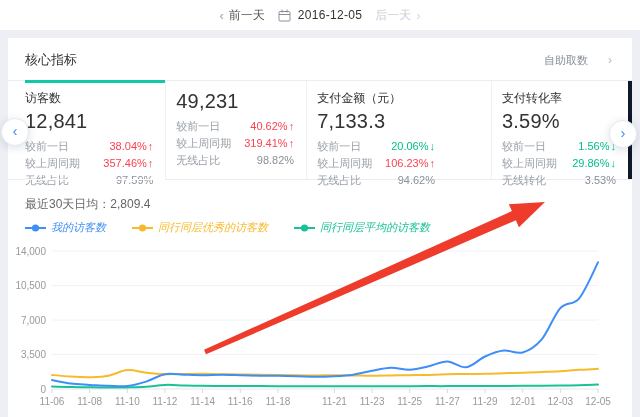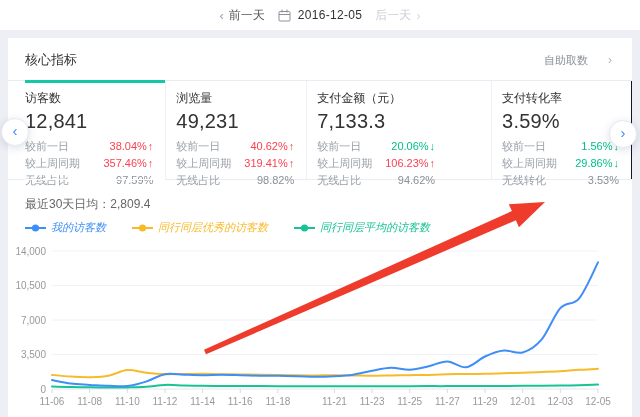--- a/index.html
+++ b/index.html
@@ -21,21 +21,21 @@
     padding:13px 20px 11px 17px;}
   .panel-head .title{font-size:13px;font-weight:normal;color:#333;}
   .panel-head .action{font-size:11px;color:#8a9099;cursor:pointer;display:flex;gap:20px;align-items:center;}
   .panel-head .action .chv2{color:#b3b9c2;font-size:12px;}
   
   .cards{position:relative;display:flex;padding-left:17px;height:98px;
     border-top:1px solid #e9edf2;border-bottom:1px solid #e9edf2;}
   .card{position:relative;width:147px;box-sizing:border-box;padding:9px 12px 0 10px;
     border-left:1px solid #eef1f6;cursor:pointer;}
   .card:first-child{border-left:none;padding-left:0;}
-  .card:last-child{border-right:1px solid #0f172a;margin-left:44px;}
+  .card:last-child{border-right:4px solid #0f172a;margin-left:44px;}
   .card.active::before{content:"";position:absolute;top:-1px;left:0;width:100%;height:3px;background:#13c8a6;}
   .card.active::after{content:"";position:absolute;bottom:-1px;left:0;width:100%;height:1px;background:#fff;}
   .card .ctitle{font-size:12px;color:#333;margin-bottom:3px;}
   .card .cvalue{font-size:20px;color:#333;margin-bottom:5px;letter-spacing:.2px;}
   .crow{display:flex;justify-content:space-between;font-size:11px;line-height:17px;align-items:center;}
   .crow .lbl{color:#9aa0a8;}
   .crow .val{color:#8a9099;}
   .crow .val.up{color:#fb4150;}
   .crow .val.down{color:#00bf8a;}
   .crow .arr{font-weight:bold;margin-left:1px;}
@@ -96,21 +96,20 @@
         <div class="crow">
           <span class="lbl">较上周同期</span>
           <span class="val up">357.46%<span class="arr">↑</span></span>
         </div>
         <div class="crow">
           <span class="lbl">无线占比</span>
           <span class="val none">97.59%</span>
         </div>
       </div>
       <div class="card">
-        <div class="ctitle">浏览量</div>
         <div class="cvalue">49,231</div>
         <div class="crow">
           <span class="lbl">较前一日</span>
           <span class="val up">40.62%<span class="arr">↑</span></span>
         </div>
         <div class="crow">
           <span class="lbl">较上周同期</span>
           <span class="val up">319.41%<span class="arr">↑</span></span>
         </div>
         <div class="crow">

